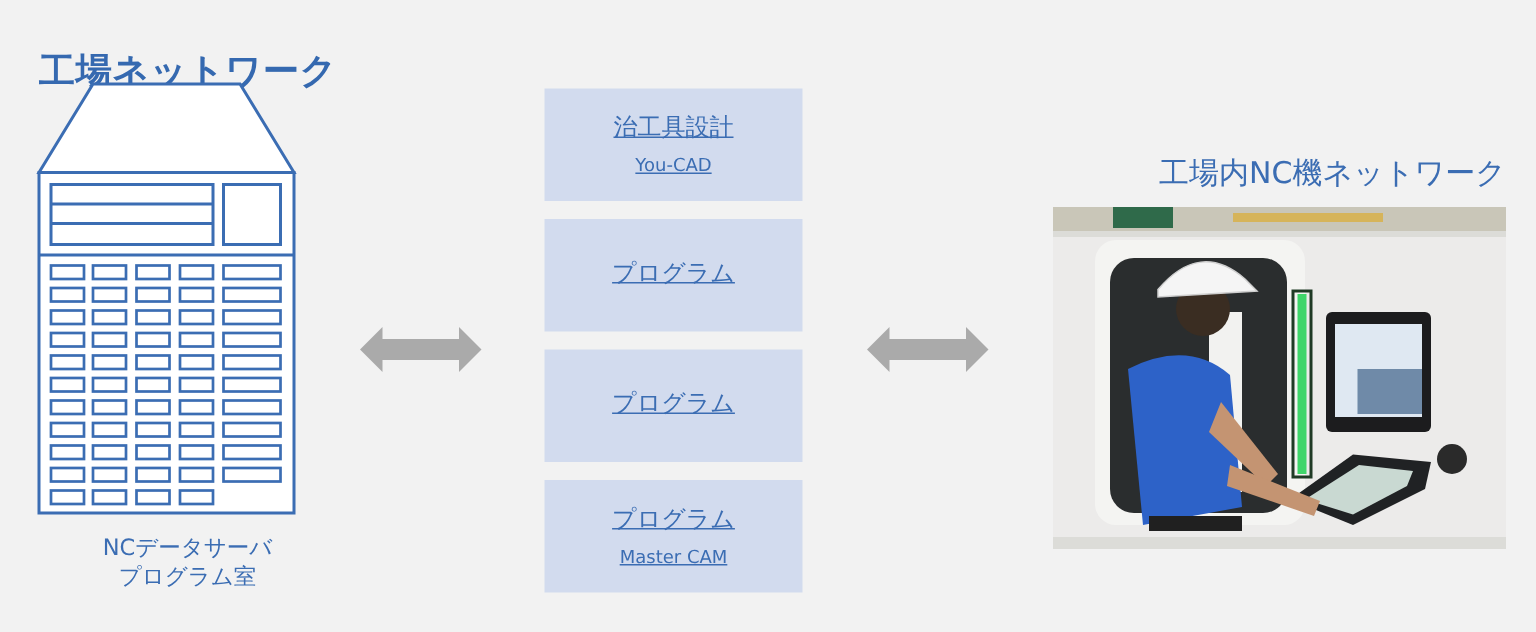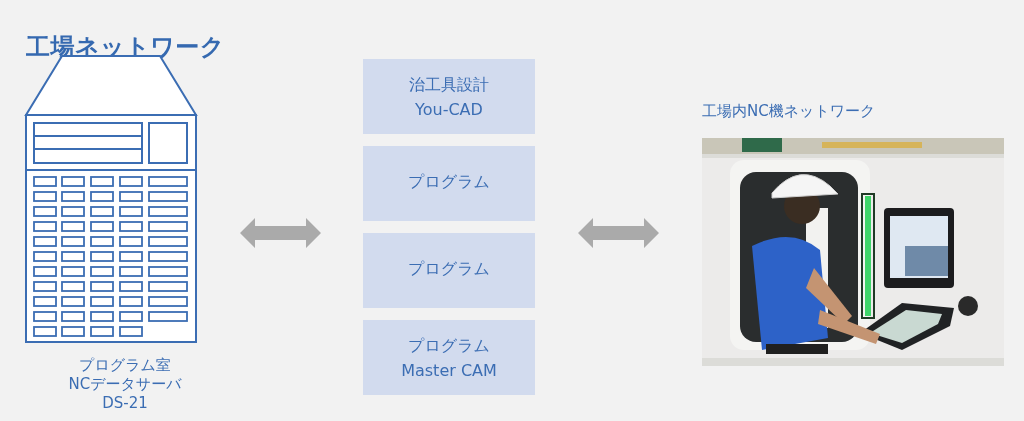--- a/index.html
+++ b/index.html
@@ -10,31 +10,31 @@
   .title {
     position:absolute; left:26px; top:6px; font-size:24px; font-weight:bold; color:#3569b0; letter-spacing:0.5px;margin-top:25px;
   }
   .server-svg { position:absolute; left:0; top:0; }
   .server-label {
     position:absolute; left:40px; top:356px; width:170px; text-align:center;
     font-size:15px; line-height:19px; color:#3b6db3;
   }
   .server-label div { white-space:nowrap; }
   .arrow { position:absolute; }
-  .boxes { position:absolute; left:363px; top:59px; width:172px; }
+  .boxes { position:absolute; left:363px; top:59px; width:172px;text-decoration:underline; }
   .box {
     width:172px; height:75px; background:#d2dbee; margin-bottom:12px;
     display:flex; flex-direction:column; align-items:center; justify-content:center;
     color:#3b6db3;
   }
   .box .l1 { font-size:16px; line-height:22px; margin-bottom:4px; }
-  .box .l2 { font-size:16px; line-height:20px; }
+  .box .l2 { font-size:12px; line-height:20px; }
   .photo-title {
-    position:absolute; left:702px; top:102px; width:302px; text-align:left;
-    font-size:15px; color:#3b6db3; white-space:nowrap;
+    position:absolute; left:702px; top:102px; width:302px; text-align:right;
+    font-size:20px; color:#3b6db3; white-space:nowrap;
   }
   .photo {
     position:absolute; left:702px; top:138px; width:302px; height:228px; overflow:hidden; background:#e8e8e6;
   }
 </style>
 </head>
 <body>
 
 <div class="title">工場ネットワーク</div>
 
@@ -102,23 +102,22 @@
       <rect x="120" y="312" width="22" height="9"></rect>
       <rect x="149" y="312" width="38" height="9"></rect>
       <rect x="34" y="327" width="22" height="9"></rect>
       <rect x="62" y="327" width="22" height="9"></rect>
       <rect x="91" y="327" width="22" height="9"></rect>
       <rect x="120" y="327" width="22" height="9"></rect>
     </g>
 </svg>
 
 <div class="server-label">
+  <div>NCデータサーバ</div>
   <div>プログラム室</div>
-  <div>NCデータサーバ</div>
-  <div>DS-21</div>
 </div>
 
 <svg class="arrow" style="left:240px; top:216px;" width="82" height="34" viewBox="0 0 82 34">
   <polygon fill="#aaaaaa" points="0,17 15,2 15,10 66,10 66,2 81,17 66,32 66,24 15,24 15,32"></polygon>
 </svg>
 <svg class="arrow" style="left:578px; top:216px;" width="82" height="34" viewBox="0 0 82 34">
   <polygon fill="#aaaaaa" points="0,17 15,2 15,10 66,10 66,2 81,17 66,32 66,24 15,24 15,32"></polygon>
 </svg>
 
 <div class="boxes">

